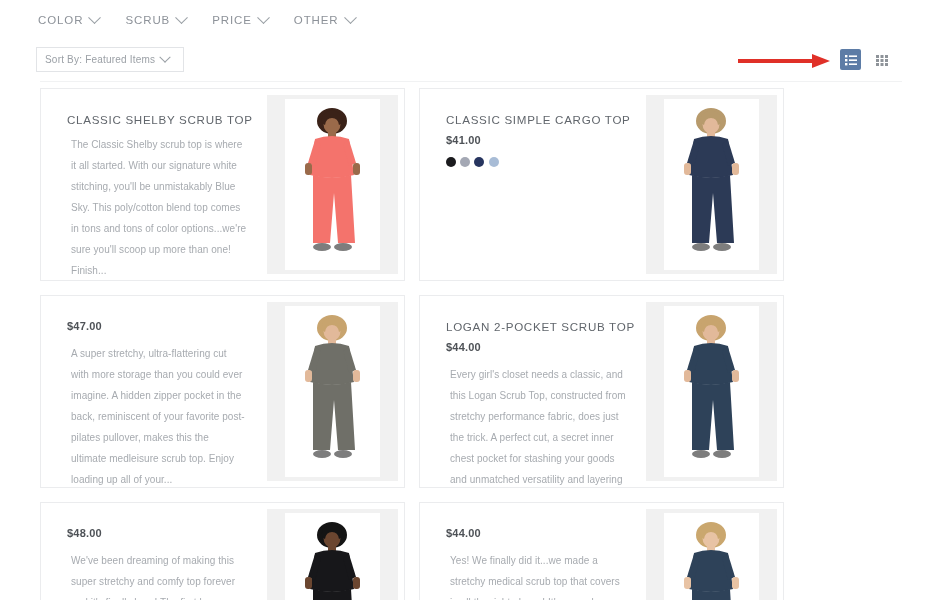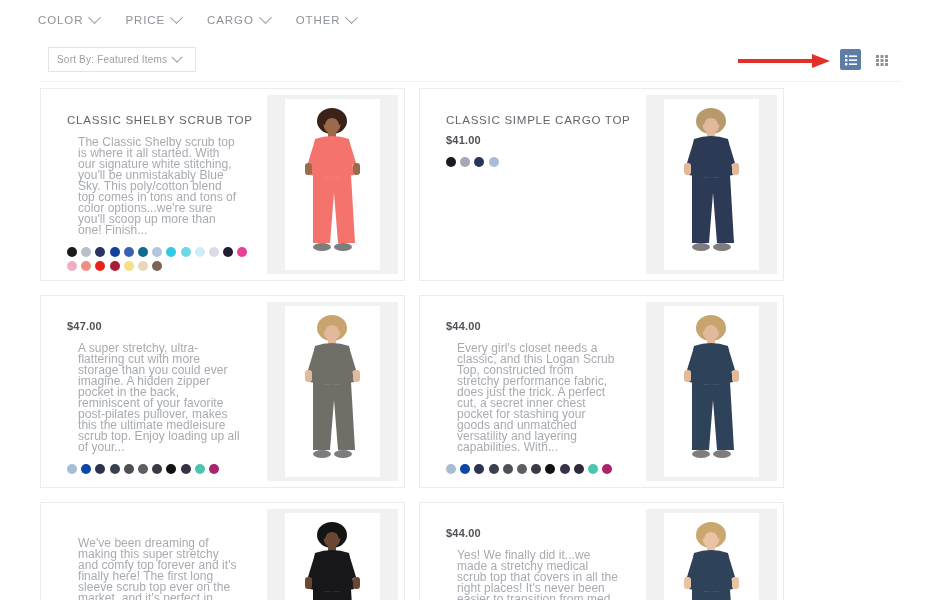--- a/index.html
+++ b/index.html
@@ -36,21 +36,21 @@
     display: inline-block;
     width: 8px; height: 8px;
     border-right: 1.6px solid #9aa0a6;
     border-bottom: 1.6px solid #9aa0a6;
     transform: rotate(45deg) translate(-2px,-2px);
   }
 
   
   .sort-select {
     position: absolute;
-    left: 48px; top: 47px;
+    left: 36px; top: 47px;
     width: 148px; height: 25px;
     border: 1px solid #e2e4e7;
     background: #fff;
     display: flex;
     align-items: center;
     padding: 0 8px;
     box-sizing: border-box;
     cursor: pointer;
   }
   .sort-label {
@@ -131,24 +131,24 @@
     white-space: nowrap;
   }
   .p-price {
     font-size: 11px;
     color: #4e5257;
     font-weight: bold;
     margin: 0 0 11px 0;
     letter-spacing: 0.2px;
   }
   .p-desc {
-    font-size: 12px;
-    line-height: 11px;
+    font-size: 10px;
+    line-height: 21px;
     color: #a7abb0;
-    margin: 11px;
+    margin: 4px;
     letter-spacing: 0.05px;
   }
   .swatches {
     display: flex;
     flex-wrap: wrap;
     gap: 4.2px;
     margin-top: 11px;
     max-width: 240px;
   }
   .swatch {
@@ -171,25 +171,25 @@
 <body>
 
 <div id="page">
 
   <div class="filter-bar">
     <div class="filter-item">
       <span>COLOR</span>
       <span class="chev"></span>
     </div>
     <div class="filter-item">
+      <span>SCRUB</span>
+      <span class="chev"></span>
+    </div>
+    <div class="filter-item">
       <span>PRICE</span>
-      <span class="chev"></span>
-    </div>
-    <div class="filter-item">
-      <span>CARGO</span>
       <span class="chev"></span>
     </div>
     <div class="filter-item">
       <span>OTHER</span>
       <span class="chev"></span>
     </div>
   </div>
 
   <div class="sort-select">
     <span class="sort-label">Sort By: Featured Items</span>
@@ -340,20 +340,21 @@
             <rect x="38" y="68" width="7" height="12" rx="3" fill="#e2b99a"></rect>
             <rect x="86" y="68" width="7" height="12" rx="3" fill="#e2b99a"></rect>
             <path d="M46 80 q19 5 38 0 l4 68 l-17 0 l-4 -50 l-4 50 l-17 0z" fill="#6f6f68"></path>
             <ellipse cx="55" cy="152" rx="9" ry="4" fill="#7d7d7d"></ellipse>
             <ellipse cx="76" cy="152" rx="9" ry="4" fill="#7d7d7d"></ellipse>
           </svg>
         </div>
       </div>
       <div class="card">
         <div class="card-info">
+          <div class="p-title">LOGAN 2-POCKET SCRUB TOP</div>
           <div class="p-price">$44.00</div>
           <div class="p-desc">Every girl's closet needs a classic, and this Logan Scrub Top, constructed from stretchy performance fabric, does just the trick. A perfect cut, a secret inner chest pocket for stashing your goods and unmatched versatility and layering capabilities. With...</div>
           <div class="swatches">
             <span class="swatch" style="background: rgb(168, 188, 214);"></span>
             <span class="swatch" style="background: rgb(11, 71, 166);"></span>
             <span class="swatch" style="background: rgb(43, 51, 80);"></span>
             <span class="swatch" style="background: rgb(57, 65, 79);"></span>
             <span class="swatch" style="background: rgb(78, 80, 85);"></span>
             <span class="swatch" style="background: rgb(91, 95, 99);"></span>
             <span class="swatch" style="background: rgb(58, 58, 68);"></span>
@@ -378,20 +379,21 @@
             <rect x="38" y="68" width="7" height="12" rx="3" fill="#e2b99a"></rect>
             <rect x="86" y="68" width="7" height="12" rx="3" fill="#e2b99a"></rect>
             <path d="M46 80 q19 5 38 0 l4 68 l-17 0 l-4 -50 l-4 50 l-17 0z" fill="#2e4259"></path>
             <ellipse cx="55" cy="152" rx="9" ry="4" fill="#7d7d7d"></ellipse>
             <ellipse cx="76" cy="152" rx="9" ry="4" fill="#7d7d7d"></ellipse>
           </svg>
         </div>
       </div>
       <div class="card">
         <div class="card-info">
+          <div class="p-price">$48.00</div>
           <div class="p-desc">We've been dreaming of making this super stretchy and comfy top forever and it's finally here! The first long sleeve scrub top ever on the market, and it's perfect in</div>
         </div>
         <div class="card-img">
           <svg width="131" height="179" viewBox="0 0 131 179">
             <rect width="131" height="179" fill="#f1f1f1"></rect>
             <rect x="18" y="4" width="95" height="171" fill="#ffffff"></rect>
             <ellipse cx="65" cy="26" rx="15" ry="13" fill="#141414"></ellipse>
             <ellipse cx="65" cy="29" rx="8.5" ry="10" fill="#6b4630"></ellipse>
             <path d="M56 20 q9 -9 18 0 q3 8 -2 10 q-1 -7 -7 -7 q-6 0 -7 7 q-5 -2 -2 -10z" fill="#141414"></path>
             <rect x="61" y="37" width="8" height="6" fill="#6b4630"></rect>

